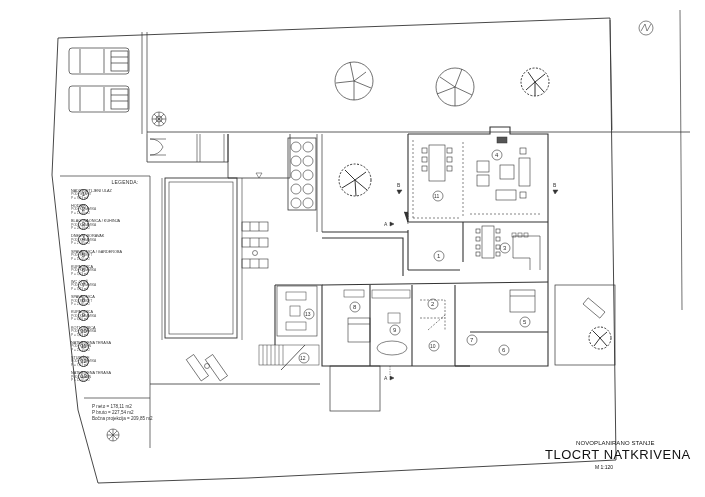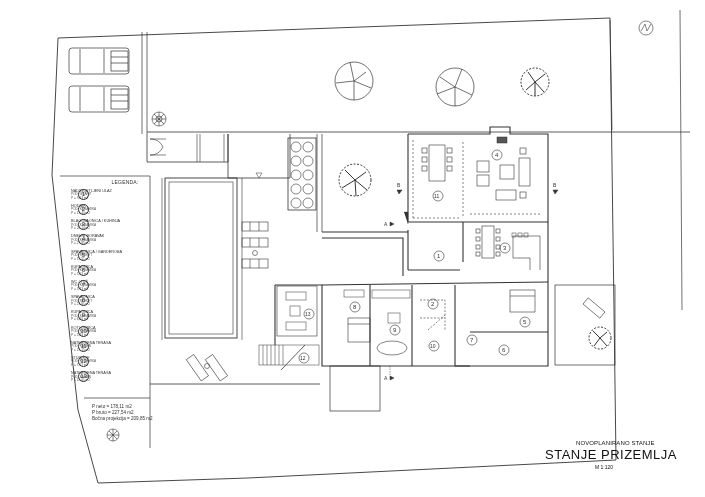--- a/index.html
+++ b/index.html
@@ -389,15 +389,15 @@
 </div>
 
 <div class="totals">
   <div>P neto   = 178,11 m2</div>
   <div>P bruto  = 227,54 m2</div>
   <div>Bočna projekcija = 209,85 m2</div>
 </div>
 
 <div class="title-block">
   <div class="subtitle">NOVOPLANIRANO STANJE</div>
-  <div class="main-title">STANJE PRIZEMLJA</div>
+  <div class="main-title">TLOCRT NATKRIVENA</div>
   <div class="scale">M 1:120</div>
 </div>
 
 </body></html>

